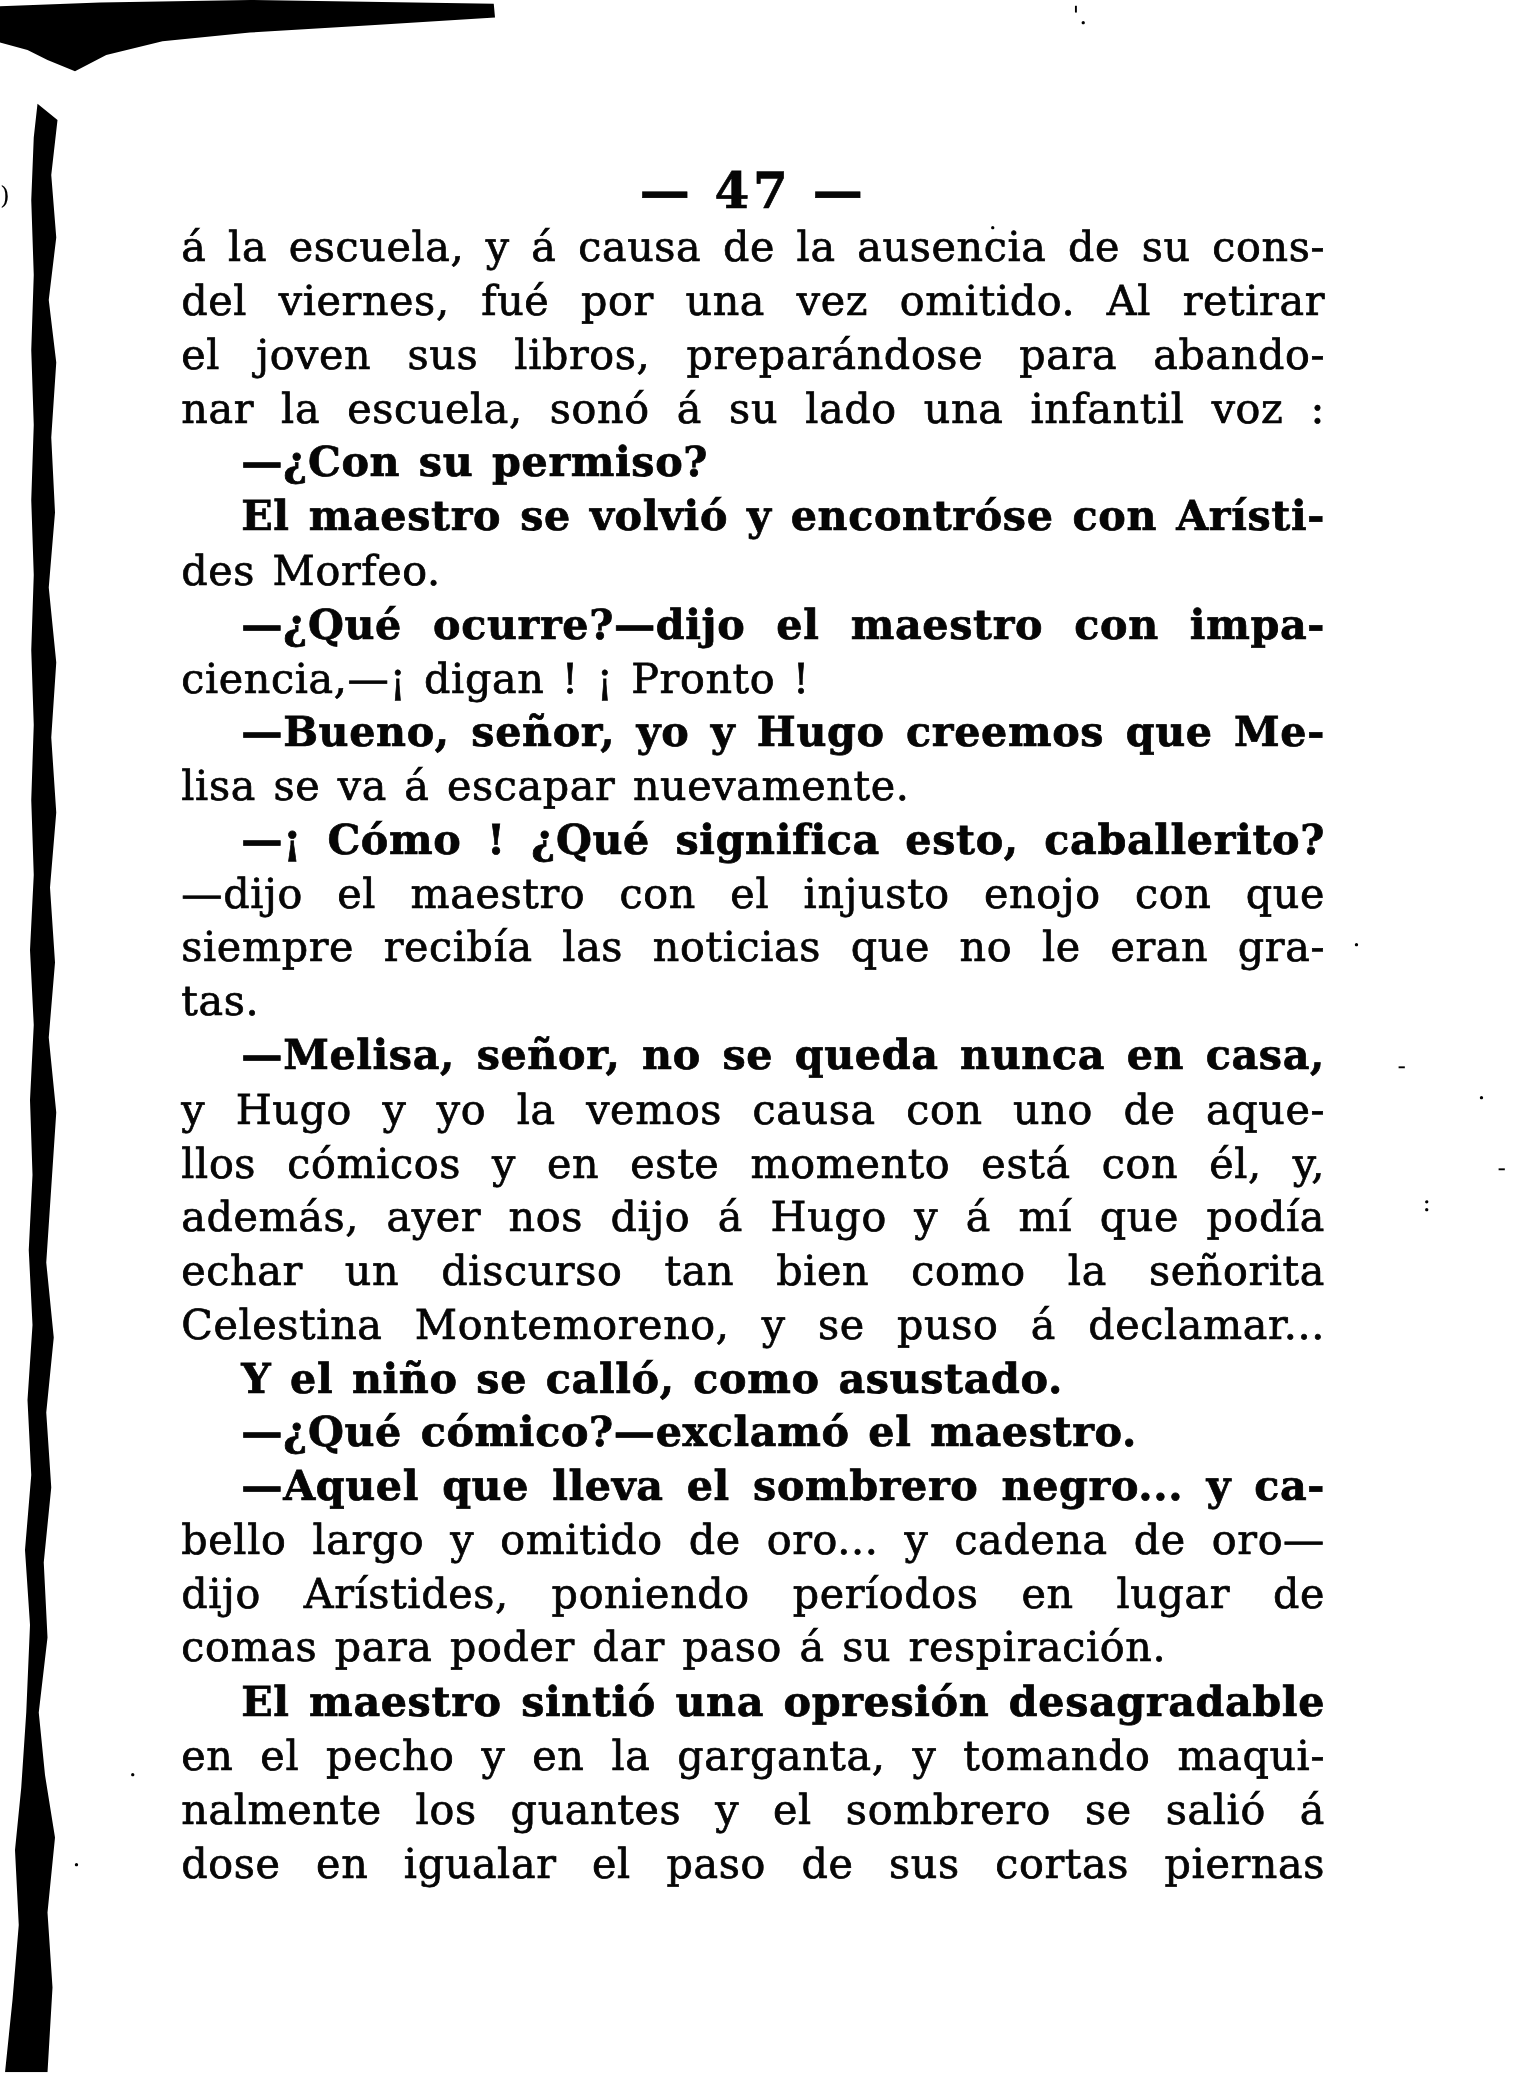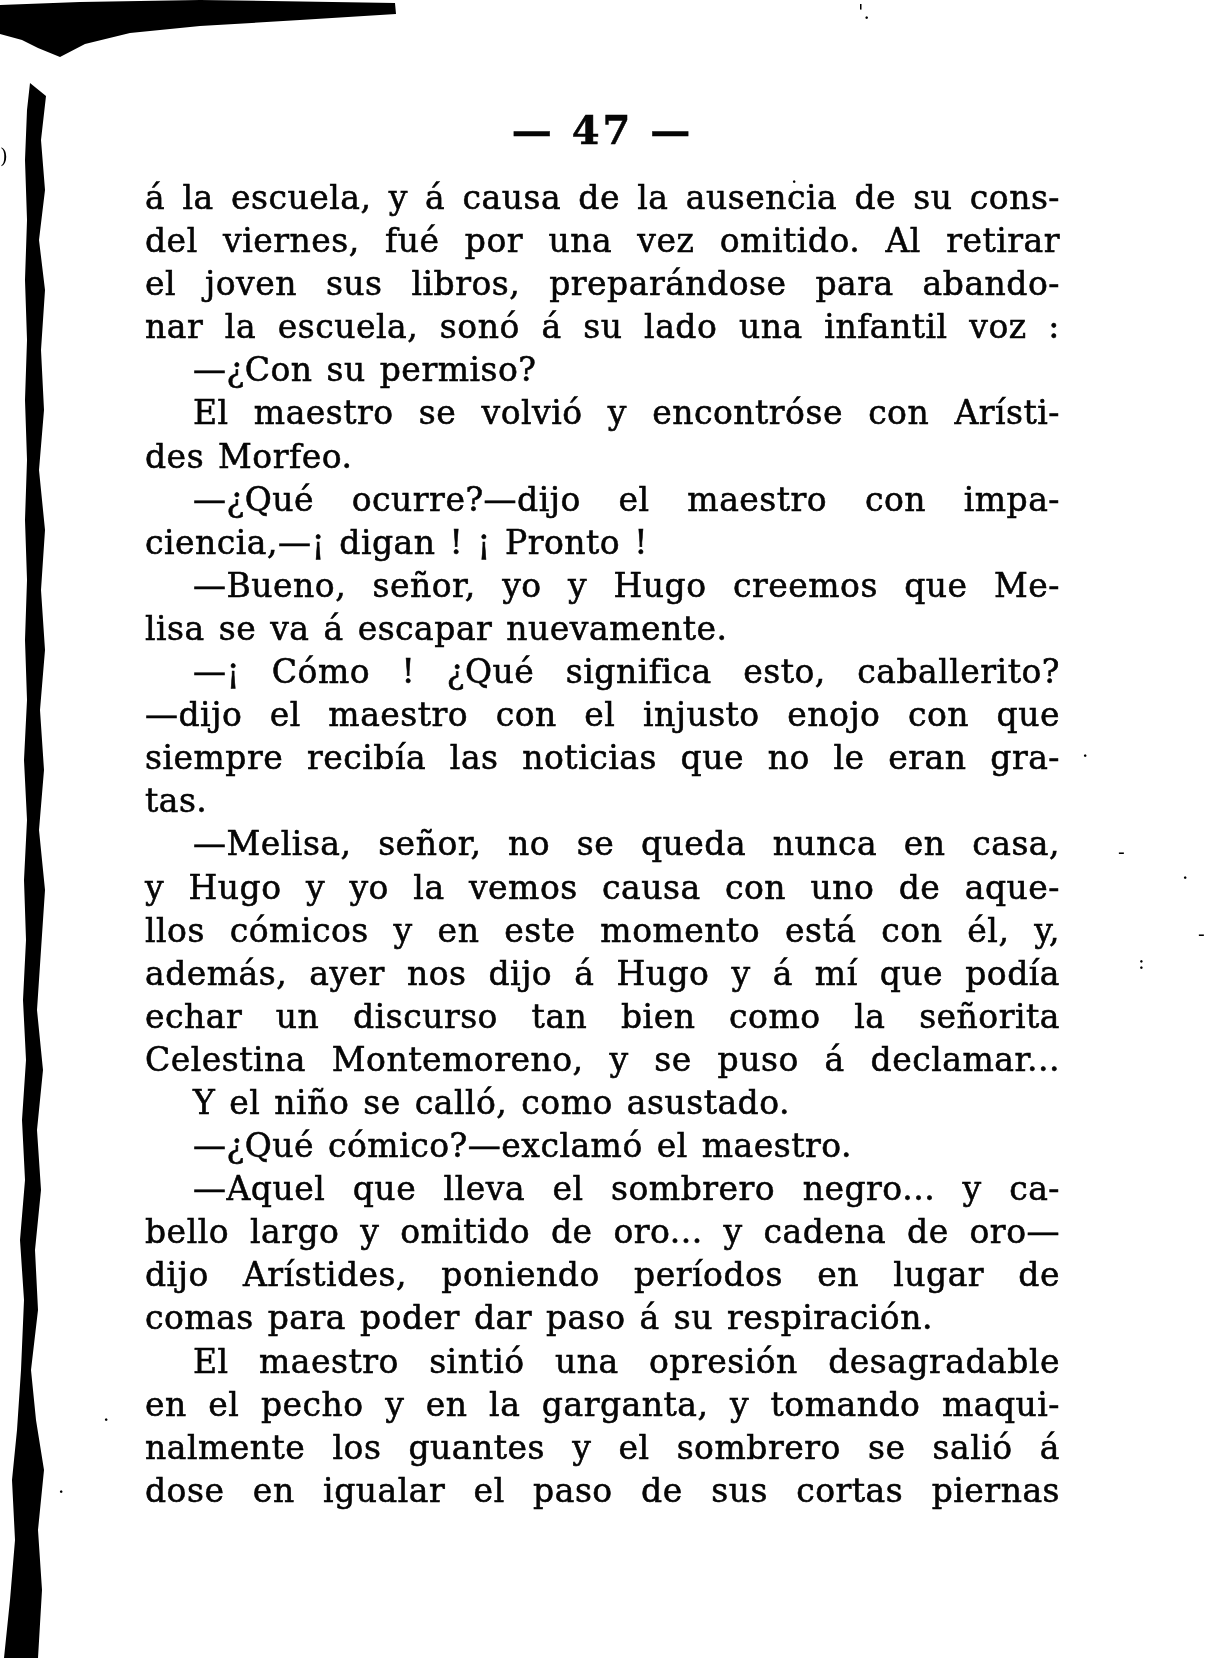--- a/index.html
+++ b/index.html
@@ -19,21 +19,21 @@
   .artifact-layer {
     position: absolute;
     top: 0; left: 0;
     width: 1218px;
     height: 1658px;
     z-index: 3;
     pointer-events: none;
   }
   .page-header {
     position: absolute;
-    top: 106px;
+    top: 129px;
     left: 145px;
     width: 915px;
     text-align: center;
     font-size: 40px;
     font-weight: bold;
     letter-spacing: 3px;
     z-index: 2;
     -webkit-text-stroke: 0.5px #000;
   }
   .text-block {
@@ -52,20 +52,21 @@
     word-spacing: 3px;
     letter-spacing: 0.5px;
     white-space: normal;
     -webkit-text-stroke: 0.55px #000;
   }
   .line.full {
     text-align-last: justify;
   }
   .line.indent {
     text-indent: 48px;
+    font-weight: bold;
   }
   .speck {
     position: absolute;
     font-size: 20px;
     line-height: 20px;
     color: #000;
     z-index: 2;
     font-family: "DejaVu Serif", serif;
   }
 </style>

